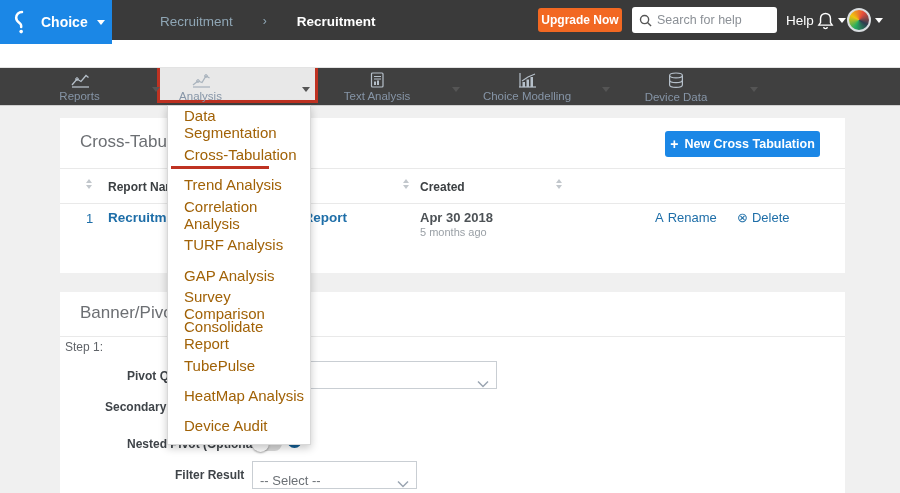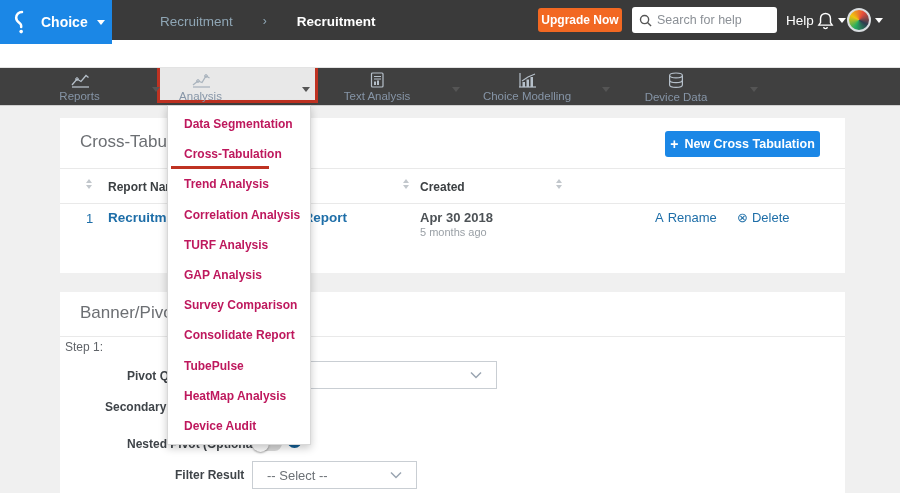--- a/index.html
+++ b/index.html
@@ -42,21 +42,21 @@
   .tb-highlight { left:157px; top:-4px; width:161px; height:39px; background:#e8e8e8; border:3px solid #bf3222; z-index:1; }
   .tb-btn { top:2px; height:34px; display:flex; align-items:center; z-index:2; cursor:pointer; }
   .tb-col { display:flex; flex-direction:column; align-items:center; gap:2px; }
   .tb-label { font-size:11.5px; color:#8695a7; }
   .tb-caret { margin-left:18px; margin-top:4px; }
 
   
   .menu { left:167px; top:105px; width:144px; background:#fff; border:1px solid #d8d8d8;
           box-shadow:0 3px 8px rgba(0,0,0,.22); z-index:40; padding:3px 0; }
   .menu-item { position:relative; height:30.2px; display:flex; align-items:center; padding-left:16px;
-               font-size:12px; font-weight:700; color:#be185d; cursor:pointer; }
+               font-size:15px; font-weight:400; color:#a16207; cursor:pointer; }
   .menu-underline { position:absolute; left:3px; bottom:0; width:98px; height:3px; background:#bf3222; }
 
   
   .panel { left:60px; width:785px; background:#fff; }
   #panel-crosstab { top:118px; height:155px; }
   #panel-pivot { top:292px; height:201px; }
   .panel-title { font-size:17px; color:#6c6f73; }
   .hline { position:absolute; left:0; width:785px; height:1px; background:#e9e9e9; }
 
   .new-btn { position:absolute; left:605px; top:13px; width:155px; height:26px; background:#1b87e6; border:none;
@@ -72,21 +72,21 @@
   .link { color:#1e6ea8; font-size:13.5px; font-weight:600; cursor:pointer; white-space:nowrap; }
   .rownum { color:#1e6ea8; font-size:13px; }
   .date { font-size:13px; font-weight:600; color:#4d5256; }
   .ago { font-size:11px; color:#9aa0a6; }
   .action { display:flex; align-items:center; gap:4px; color:#1e6ea8; font-size:13px; cursor:pointer; }
   .action .aicon { font-size:13px; }
 
   .step { font-size:12px; color:#5f6368; }
   .flabel { font-size:12px; font-weight:700; color:#3f4449; white-space:nowrap; }
   .select { position:absolute; background:#fff; border:1px solid #c9ced3; height:28px;
-            display:flex; align-items:center; justify-content:space-between; padding:0 14px; cursor:pointer; }
+            display:flex; align-items:flex-end; justify-content:space-between; padding:0 7px; cursor:pointer; }
   .select .val { font-size:13px; color:#6b7075; }
   .toggle { position:absolute; width:30px; height:15px; background:#d9d9d9; border-radius:8px; cursor:pointer; }
   .toggle .knob { position:absolute; left:0px; top:-1px; width:17px; height:17px; background:#fbfbfb;
                   border-radius:50%; box-shadow:0 1px 2px rgba(0,0,0,.35); }
   .qmark { position:absolute; width:15px; height:15px; border-radius:50%; background:#135d92; color:#fff;
            font-size:10px; font-weight:700; display:flex; align-items:center; justify-content:center; cursor:pointer; }
 </style>
 </head>
 <body>
 

